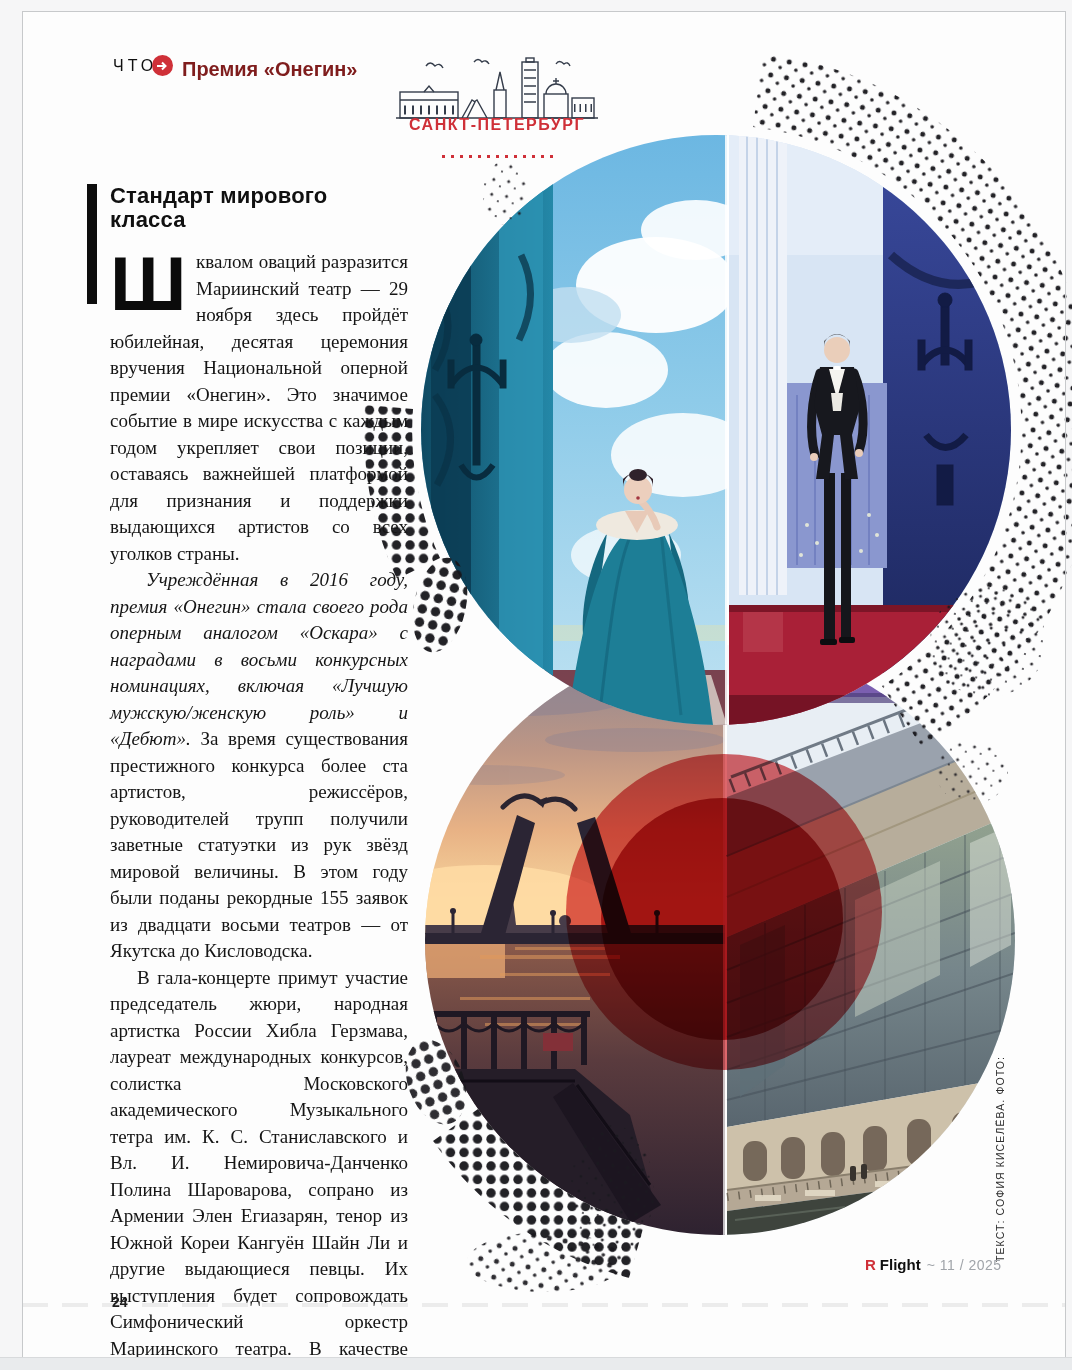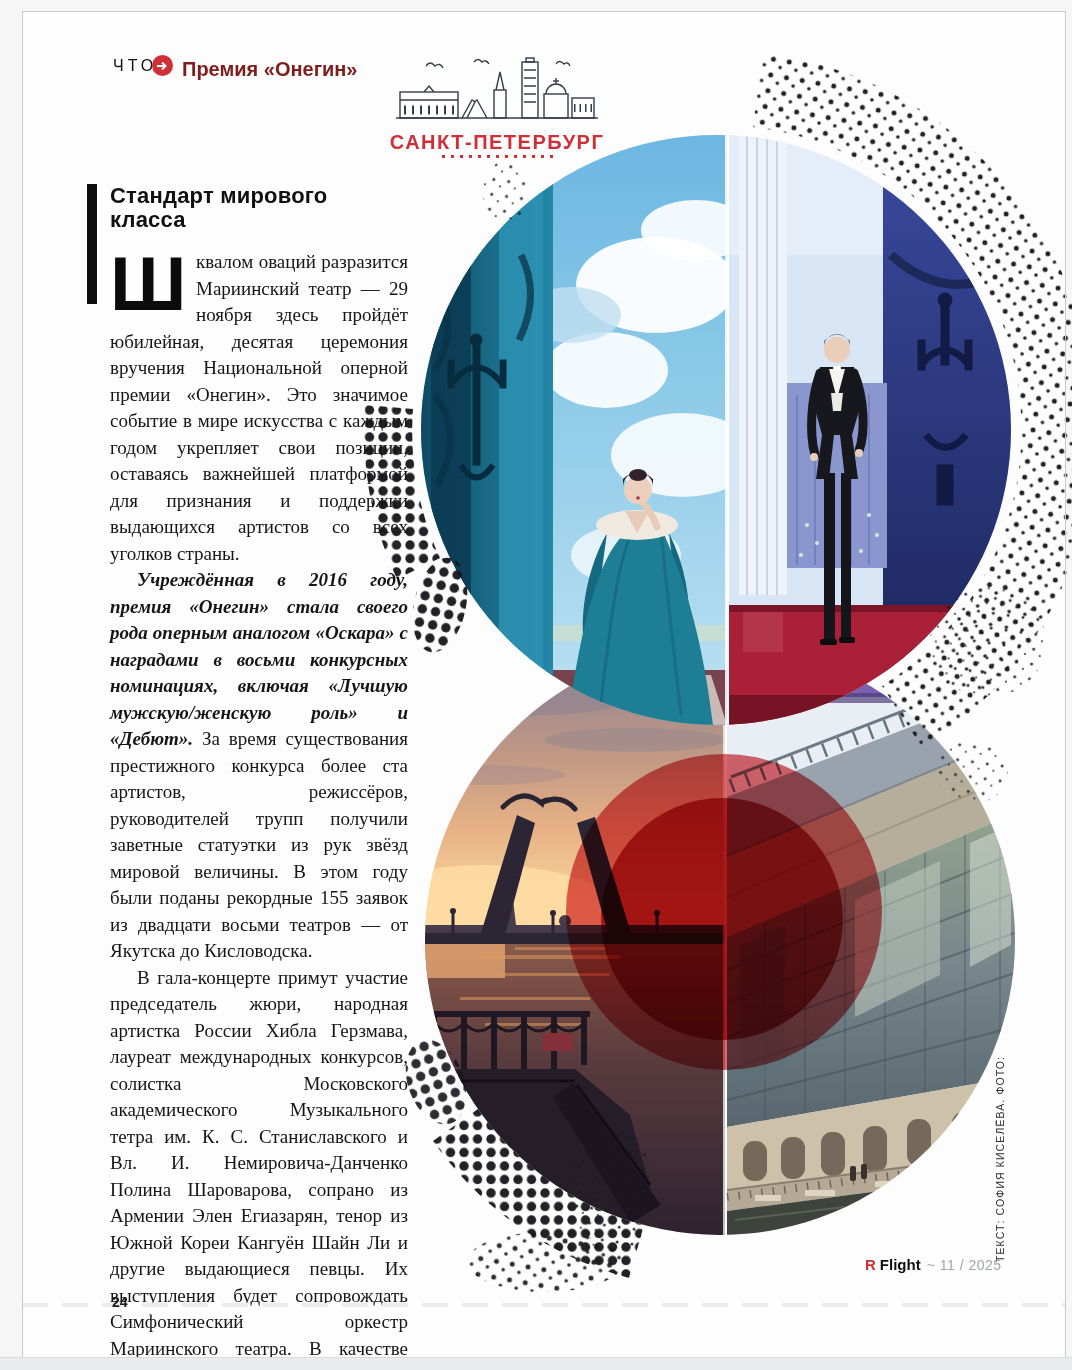--- a/index.html
+++ b/index.html
@@ -16,36 +16,36 @@
         background:repeating-linear-gradient(90deg,#ececec 0 26px,transparent 26px 40px);}
 
   
   .kicker{position:absolute;left:113px;top:57px;font-size:16px;font-weight:400;
         letter-spacing:4px;color:#101010;}
   .arrow-badge{position:absolute;left:152px;top:55px;width:21px;height:21px;border-radius:50%;
         display:flex;align-items:center;justify-content:center;}
   .topic{position:absolute;left:182px;top:58px;font-size:20px;font-weight:600;color:#7f1d1d;}
 
   .skyline{position:absolute;left:396px;top:56px;}
-  .city-label{position:absolute;left:347px;top:131px;width:300px;text-align:center;
-        font-size:20px;font-weight:700;letter-spacing:1.5px;}
+  .city-label{position:absolute;left:347px;top:116px;width:300px;text-align:center;
+        font-size:16px;font-weight:700;letter-spacing:1.5px;}
   .city-dots{position:absolute;left:442px;top:155px;width:112px;height:3px;}
 
   
   .side-bar{position:absolute;left:87px;top:184px;width:10px;height:120px;background:#0d0d0d;}
   .article{position:absolute;left:110px;top:184px;width:298px;}
   .article h1{margin:0 0 17px;font-size:22px;line-height:24px;font-weight:700;
         letter-spacing:.2px;color:#101010;font-family:"Liberation Sans",sans-serif;}
   .body{font-family:"Liberation Serif",serif;font-size:19px;line-height:26.5px;
         color:#151515;text-align:justify;}
   .body p{margin:0;}
   .body p.indent{text-indent:27px;}
   .dropcap{float:left;width:86px;height:78px;font:700 76px/70px "Liberation Sans",sans-serif;
         color:#0b0b0b;letter-spacing:-3px;}
-  .lede{font-weight:700;font-style:italic;}
+  .lede{font-weight:400;font-style:italic;margin-left:9px;}
 
   
   .circle{position:absolute;width:590px;height:590px;border-radius:50%;overflow:hidden;}
   .circle-top{left:421px;top:135px;}
   .circle-bottom{left:425px;top:645px;}
   .red-circle{position:absolute;border-radius:50%;mix-blend-mode:multiply;}
   .red-outer{left:566px;top:754px;width:316px;height:316px;background:rgba(217,86,92,.9);}
   .red-inner{left:601px;top:798px;width:242px;height:242px;background:rgba(181,20,28,.82);}
 
   .dots-layer{position:absolute;left:0;top:0;pointer-events:none;}

